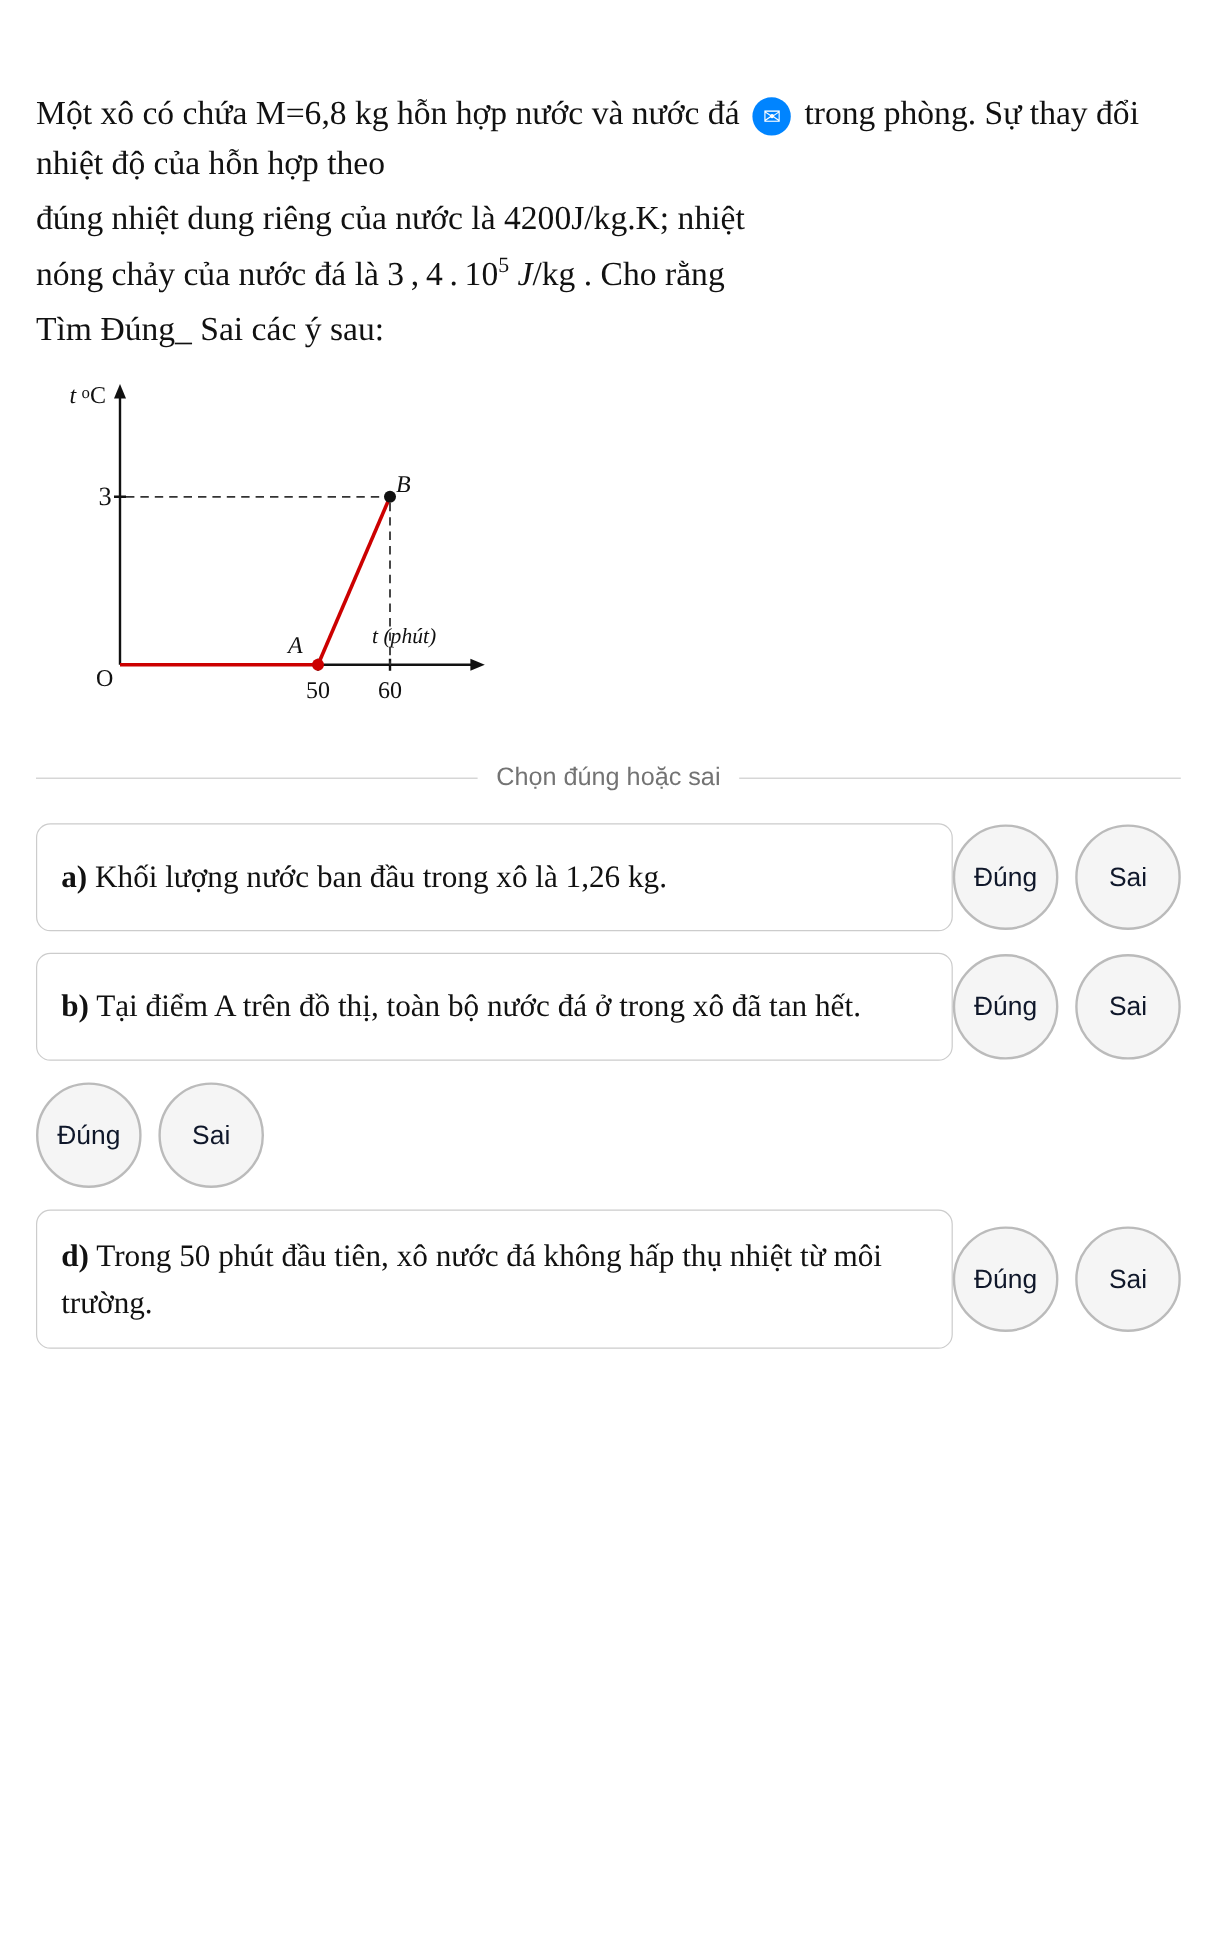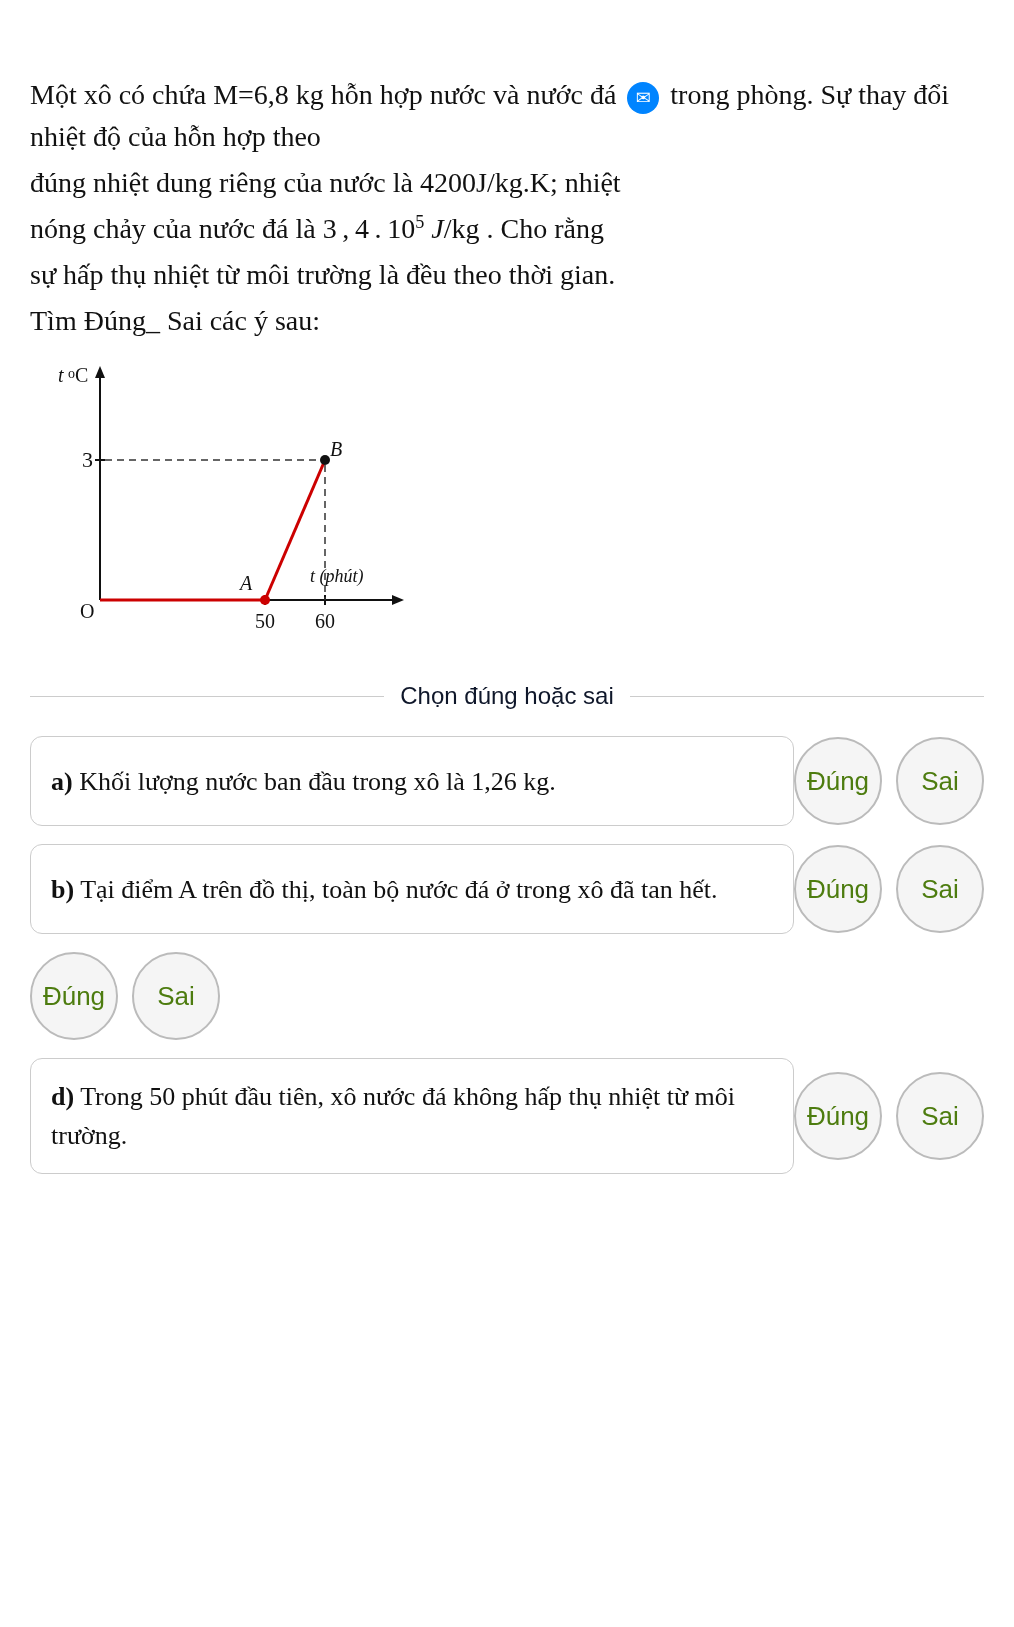--- a/index.html
+++ b/index.html
@@ -37,22 +37,22 @@
       justify-content: center;
       margin: 10px 0 22px 0;
       gap: 16px;
     }
     .divider-line {
       flex: 1;
       height: 1px;
       background: #ccc;
     }
     .divider-title {
-      color: #0f172a;
-      font-size: 24px;
+      color: #737373;
+      font-size: 21px;
       font-family: Arial, sans-serif;
       white-space: nowrap;
     }
     
     .answer-row {
       display: flex;
       align-items: center;
       margin-bottom: 18px;
     }
     .answer-text-box {
@@ -70,27 +70,27 @@
       display: flex;
       gap: 14px;
       flex-shrink: 0;
     }
     .btn-dung, .btn-sai {
       width: 88px;
       height: 88px;
       border-radius: 50%;
       border: 2px solid #bbb;
       background: #f5f5f5;
-      font-size: 26px;
+      font-size: 22px;
       font-family: Arial, sans-serif;
       cursor: pointer;
       display: flex;
       align-items: center;
       justify-content: center;
-      color: #4d7c0f;
+      color: #0f172a;
       user-select: none;
     }
 
     
     .superscript { vertical-align: super; font-size: 0.65em; }
     .italic { font-style: italic; }
   </style>
 </head>
 <body>
 
@@ -101,23 +101,20 @@
     <span style="display:inline-block;width:32px;height:32px;background:#0084FF;border-radius:50%;vertical-align:middle;margin:0 4px;text-align:center;line-height:32px;color:white;font-size:18px;">✉</span>
     trong phòng. Sự thay đổi nhiệt độ của hỗn hợp theo
   </p>
   <p>
     đúng nhiệt dung riêng của nước là 4200J/kg.K; nhiệt
   </p>
   <p>
     nóng chảy của nước đá là 3 , 4 . 10<sup class="superscript">5</sup>&nbsp;<span class="italic">J</span>/kg . Cho rằng
   </p>
   <p>
-    sự hấp thụ nhiệt từ môi trường là đều theo thời gian.
-  </p>
-  <p>
     Tìm Đúng_ Sai các ý sau:
   </p>
 </div>
 
 <div class="graph-container">
   <svg class="graph-svg" viewBox="0 0 380 290" xmlns="http://www.w3.org/2000/svg">
 
     <line x1="60" y1="10" x2="60" y2="240" stroke="#111" stroke-width="2"></line>
 
     <polygon points="60,6 55,18 65,18" fill="#111"></polygon>

